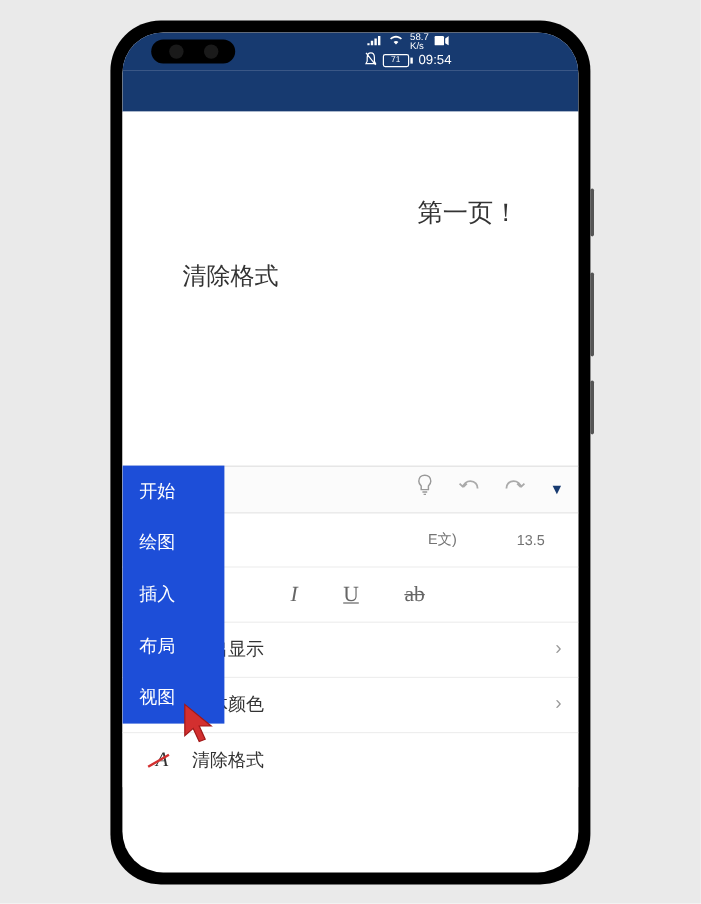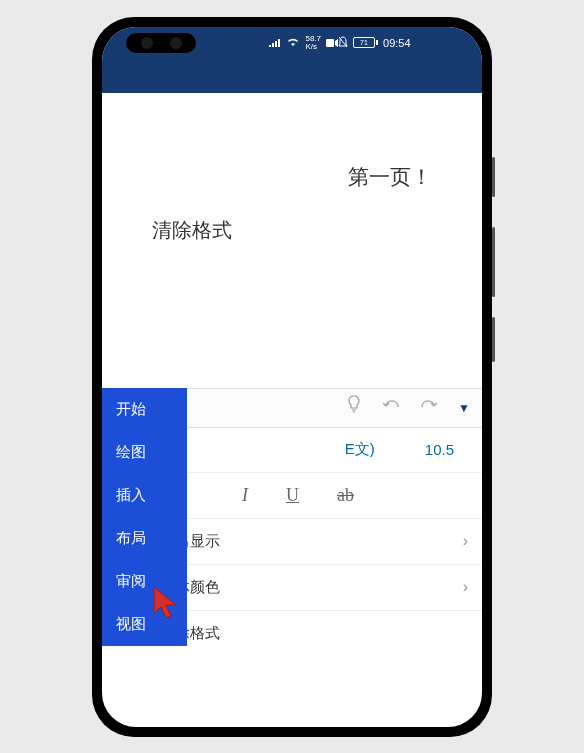--- a/index.html
+++ b/index.html
@@ -31,24 +31,25 @@
       background: #fff;
       border-radius: 34px;
       overflow: hidden;
       position: relative;
     }
     .status-bar {
       height: 32px;
       background: #173a70;
       color: #fff;
       display: flex;
-      justify-content: center;
+      justify-content: flex-start;
       align-items: center;
       padding: 0 14px 0 110px;
       font-size: 11px;
+      flex-direction: column;
     }
     .status-left, .status-right {
       display: flex;
       align-items: center;
       gap: 5px;
     }
     .camera-notch {
       position: absolute;
       top: 16px;
       left: 34px;
@@ -108,22 +109,22 @@
       font-size: 12px;
     }
     .font-row {
       height: 44px;
       background: #fff;
       display: flex;
       align-items: center;
       justify-content: flex-end;
       padding: 0 28px;
       gap: 50px;
-      color: #0369a1;
-      font-size: 15px;
+      color: #737373;
+      font-size: 12px;
     }
     .format-row {
       height: 46px;
       background: #fff;
       border-top: 1px solid #eee;
       display: flex;
       align-items: center;
       justify-content: flex-start;
       padding: 0 20px 0 140px;
       gap: 38px;
@@ -329,21 +330,21 @@
       <span class="toolbar-icon">
         <svg width="18" height="14" viewBox="0 0 18 14">
             <path d="M14 7C14 4 11 2 8 2C4 2 2 5 2 8 M14 7L17 4 M14 7L11 4" stroke="#aaa" fill="none" stroke-width="1.5"></path>
           </svg>
       </span>
       <span class="toolbar-dropdown">▼</span>
     </div>
 
     <div class="font-row">
       <span>E文)</span>
-      <span>10.5</span>
+      <span>13.5</span>
     </div>
 
     <div class="format-row">
       <span class="fmt fmt-i">I</span>
       <span class="fmt fmt-u">U</span>
       <span class="fmt fmt-s">ab</span>
     </div>
 
     <div class="option-row">
       <span class="option-icon highlight-icon"></span>
@@ -360,21 +361,20 @@
     <div class="option-row">
       <span class="option-icon clear-format-icon">A</span>
       <span class="option-label">清除格式</span>
     </div>
 
     <div class="menu-overlay">
       <div class="menu-item">开始</div>
       <div class="menu-item">绘图</div>
       <div class="menu-item">插入</div>
       <div class="menu-item">布局</div>
-      <div class="menu-item">审阅</div>
       <div class="menu-item">视图</div>
     </div>
 
     <div class="cursor-arrow">
       <svg width="30" height="36" viewBox="0 0 30 36">
         <path d="M2 2 L2 28 L9 22 L14 33 L19 31 L14 20 L24 20 Z" fill="#d32f2f" stroke="#a01818" stroke-width="1"></path>
       </svg>
     </div>
 
   </div>

